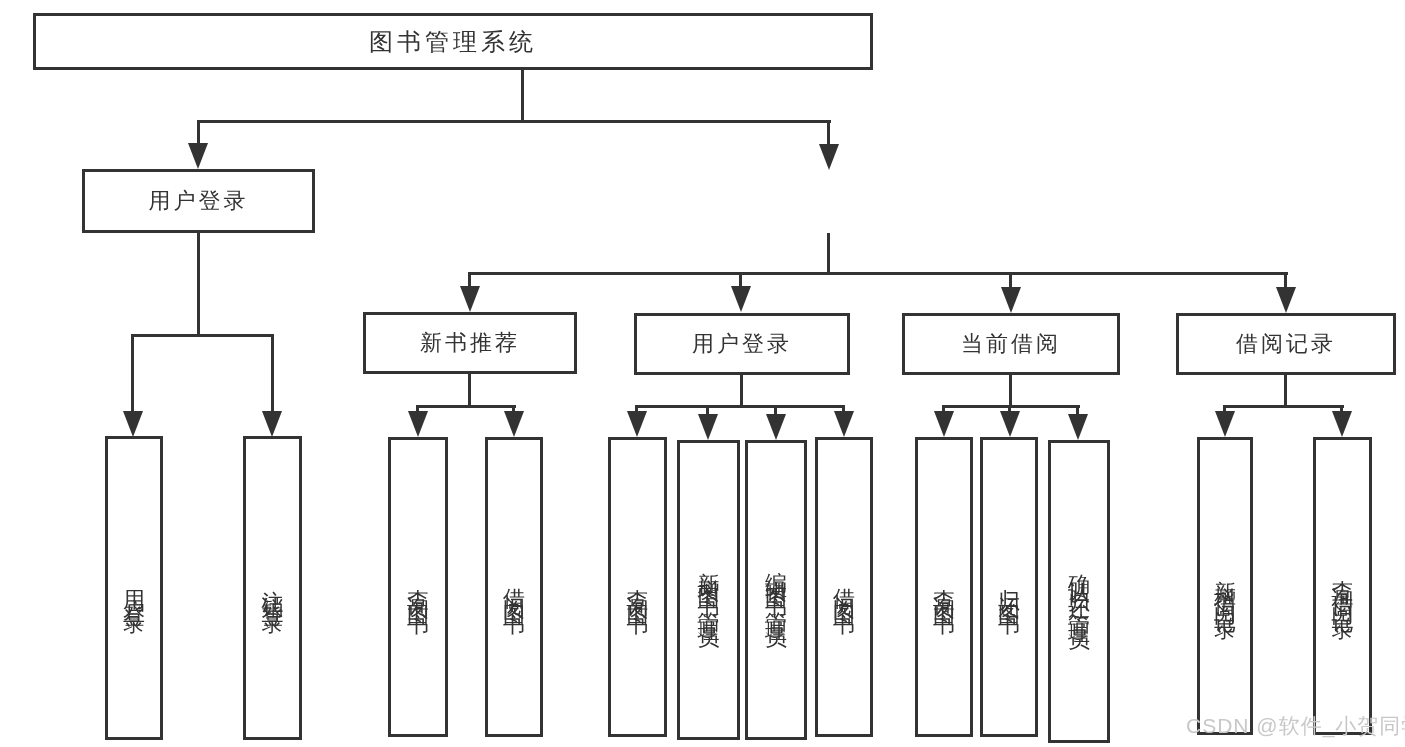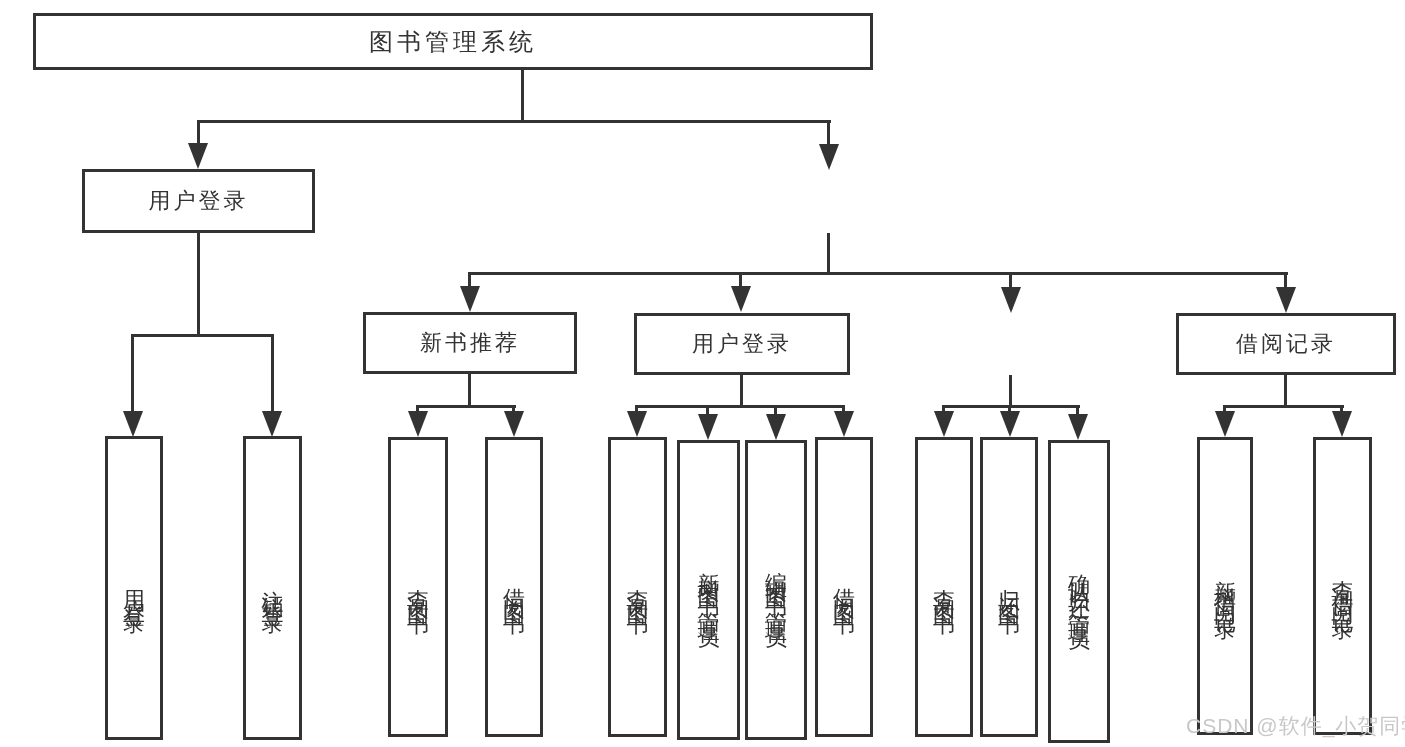--- a/index.html
+++ b/index.html
@@ -61,20 +61,21 @@
   <div class="arr" style="left:460px;top:286px;"></div>
   <div class="vline" style="left:739px;top:272px;height:18px;"></div>
   <div class="arr" style="left:731px;top:286px;"></div>
   <div class="vline" style="left:1009px;top:272px;height:18px;"></div>
   <div class="arr" style="left:1001px;top:287px;"></div>
   <div class="vline" style="left:1284px;top:272px;height:18px;"></div>
   <div class="arr" style="left:1276px;top:287px;"></div>
 
   <div class="box" style="left:363px;top:312px;width:214px;height:62px;">新书推荐</div>
   <div class="box" style="left:634px;top:313px;width:216px;height:62px;">用户登录</div>
+  <div class="box" style="left:902px;top:313px;width:218px;height:62px;">当前借阅</div>
   <div class="box" style="left:1176px;top:313px;width:220px;height:62px;">借阅记录</div>
 
   <div class="vline" style="left:468px;top:374px;height:34px;"></div>
   <div class="hline" style="left:416px;top:405px;width:100px;"></div>
   <div class="vline" style="left:416px;top:405px;height:11px;"></div>
   <div class="arr" style="left:408px;top:411px;"></div>
   <div class="vline" style="left:512px;top:405px;height:11px;"></div>
   <div class="arr" style="left:504px;top:411px;"></div>
 
   <div class="vline" style="left:740px;top:375px;height:33px;"></div>

